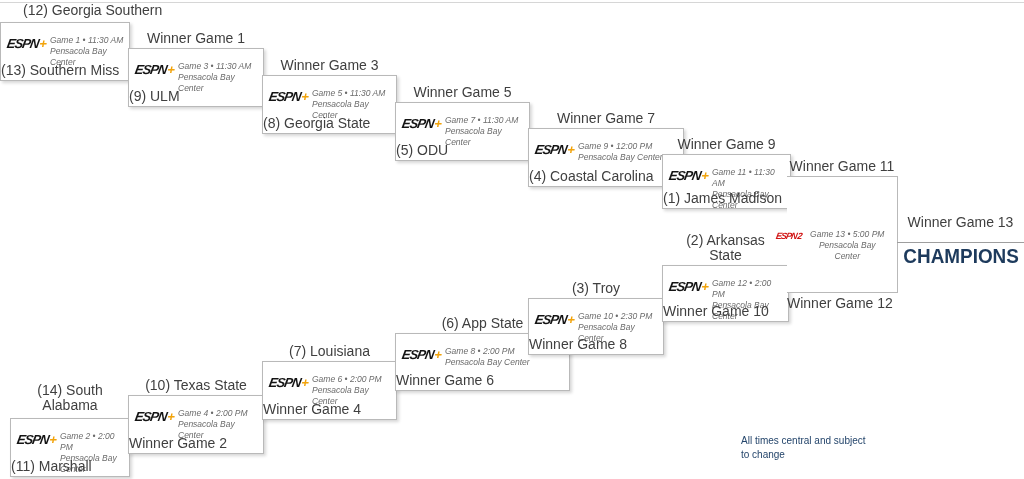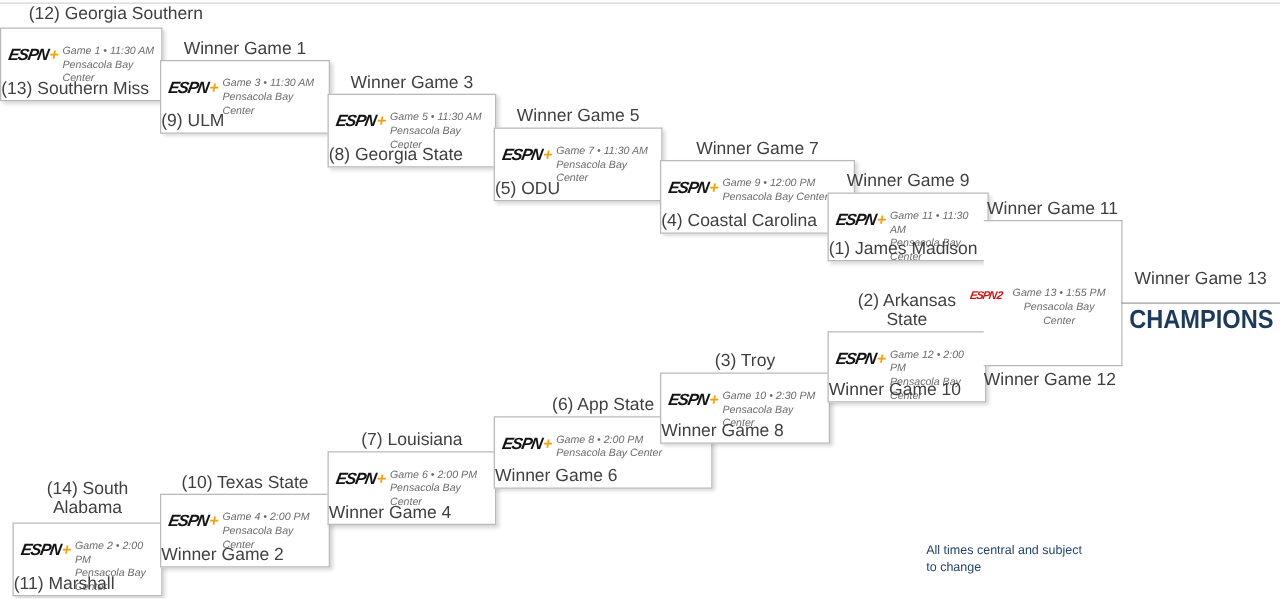--- a/index.html
+++ b/index.html
@@ -227,21 +227,21 @@
       </span>
     </div>
     <div class="bottom-label">Winner Game 10</div>
   </div>
 
   <div class="game g13 espn2-game">
     <div class="top-label">Winner Game 11</div>
     <div class="info-row">
       <span class="net-logo"><span class="net-word">ESPN</span><span class="net-suffix">2</span></span>
       <span class="game-info">
-        <span>Game 13 • 1:55 PM</span><br>
+        <span>Game 13 • 5:00 PM</span><br>
         <span>Pensacola Bay Center</span>
       </span>
     </div>
     <div class="bottom-label">Winner Game 12</div>
   </div>
 </div>
 
   <div class="winner13">Winner Game 13</div>
   <div class="final-line"></div>
   <div class="champions">CHAMPIONS</div>

